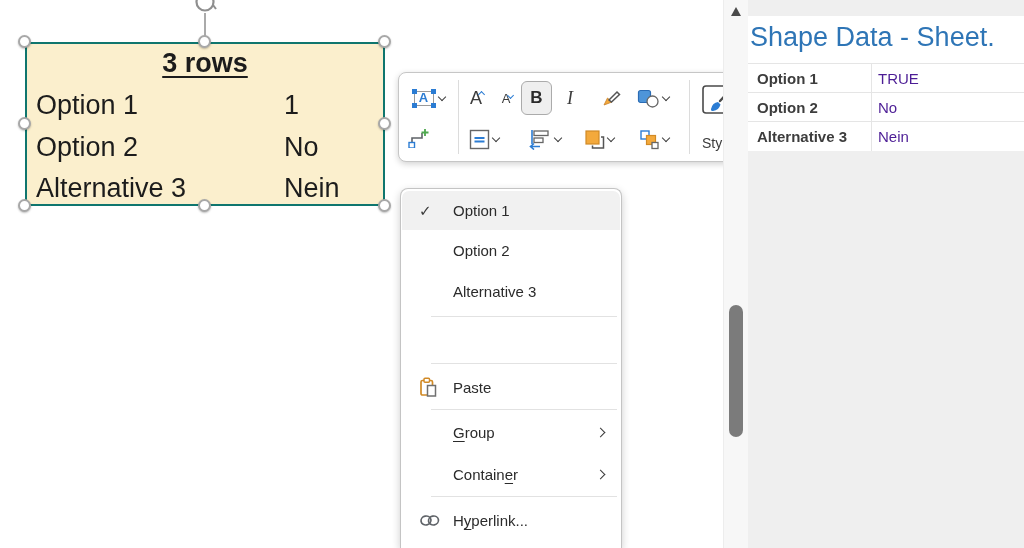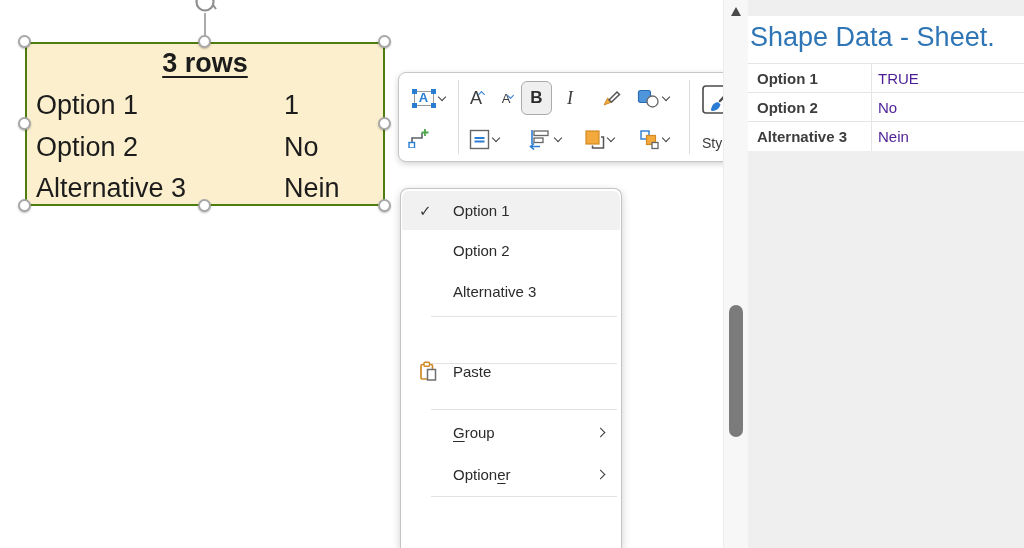--- a/index.html
+++ b/index.html
@@ -6,21 +6,21 @@
   html,body { background:#fff; }
   .screen {
     position:relative; width:1024px; height:548px; overflow:hidden;
     background:#ffffff;
     font-family:"Liberation Sans","DejaVu Sans",sans-serif;
     color:#1c1c1c;
   }
   
   .shape {
     position:absolute; left:25px; top:42px; width:360px; height:164px;
-    background:#FBEFCD; border:2px solid #4d7c0f;
+    background:#FBEFCD; border:2px solid #0f766e;
   }
   .shape-title {
     position:absolute; left:0; top:4px; width:100%;
     text-align:center; font-size:27px; font-weight:700;
     text-decoration:underline; text-decoration-thickness:2px; text-underline-offset:4px;
   }
   .shape-row { position:absolute; left:0; width:100%; height:42px; font-size:27px; line-height:42px; }
   .shape-row .lbl { position:absolute; left:9px; }
   .shape-row .val { position:absolute; left:257px; }
   .handle {
@@ -255,45 +255,54 @@
 
     <div class="mi" style="top:82px;height:41px;">
       <span>Alternative 3</span>
     </div>
 
     <div class="msep" style="top:127px;"></div>
 
 
     <div class="msep" style="top:174px;"></div>
 
-    <div class="mi" style="top:160px;height:44px;">
+    <div class="mi" style="top:176px;height:44px;">
       <span class="ico">
         <svg width="18" height="20">
           <rect x="2" y="3.5" width="11.5" height="14.5" rx="1.5" fill="#fff" stroke="#D18A26" stroke-width="1.7"></rect>
           <rect x="5" y="1.2" width="5.5" height="4" rx="1" fill="#fff" stroke="#D18A26" stroke-width="1.5"></rect>
           <rect x="8.5" y="8.5" width="8" height="10.5" fill="#fff" stroke="#6f6f6f" stroke-width="1.5"></rect>
         </svg>
       </span>
       <span>Paste</span>
     </div>
 
     <div class="msep" style="top:220px;"></div>
 
     <div class="mi" style="top:222px;height:42px;">
       <span><span></span><span class="ak">G</span><span>roup</span></span>
       <span class="arr"></span>
     </div>
 
     <div class="mi" style="top:264px;height:42px;">
-      <span><span>Option</span><span class="ak">e</span><span>r</span></span>
+      <span><span>Contain</span><span class="ak">e</span><span>r</span></span>
       <span class="arr"></span>
     </div>
 
     <div class="msep" style="top:307px;"></div>
 
+    <div class="mi" style="top:309px;height:45px;">
+      <span class="ico">
+        <svg width="22" height="15">
+          <ellipse cx="7" cy="7.5" rx="5" ry="4.4" fill="none" stroke="#5f6368" stroke-width="1.7" transform="rotate(-12 7 7.5)"></ellipse>
+          <ellipse cx="14.5" cy="7.5" rx="5" ry="4.4" fill="none" stroke="#5f6368" stroke-width="1.7" transform="rotate(-12 14.5 7.5)"></ellipse>
+        </svg>
+      </span>
+      <span><span>H</span><span class="ak">y</span><span>perlink...</span></span>
+    </div>
   </div>
 
   <div class="vscroll">
     <div class="vscroll-up"></div>
     <div class="vscroll-thumb"></div>
   </div>
 
   <div class="panel">
     <div class="panel-head">
       <div class="panel-title">Shape Data - Sheet.</div>

